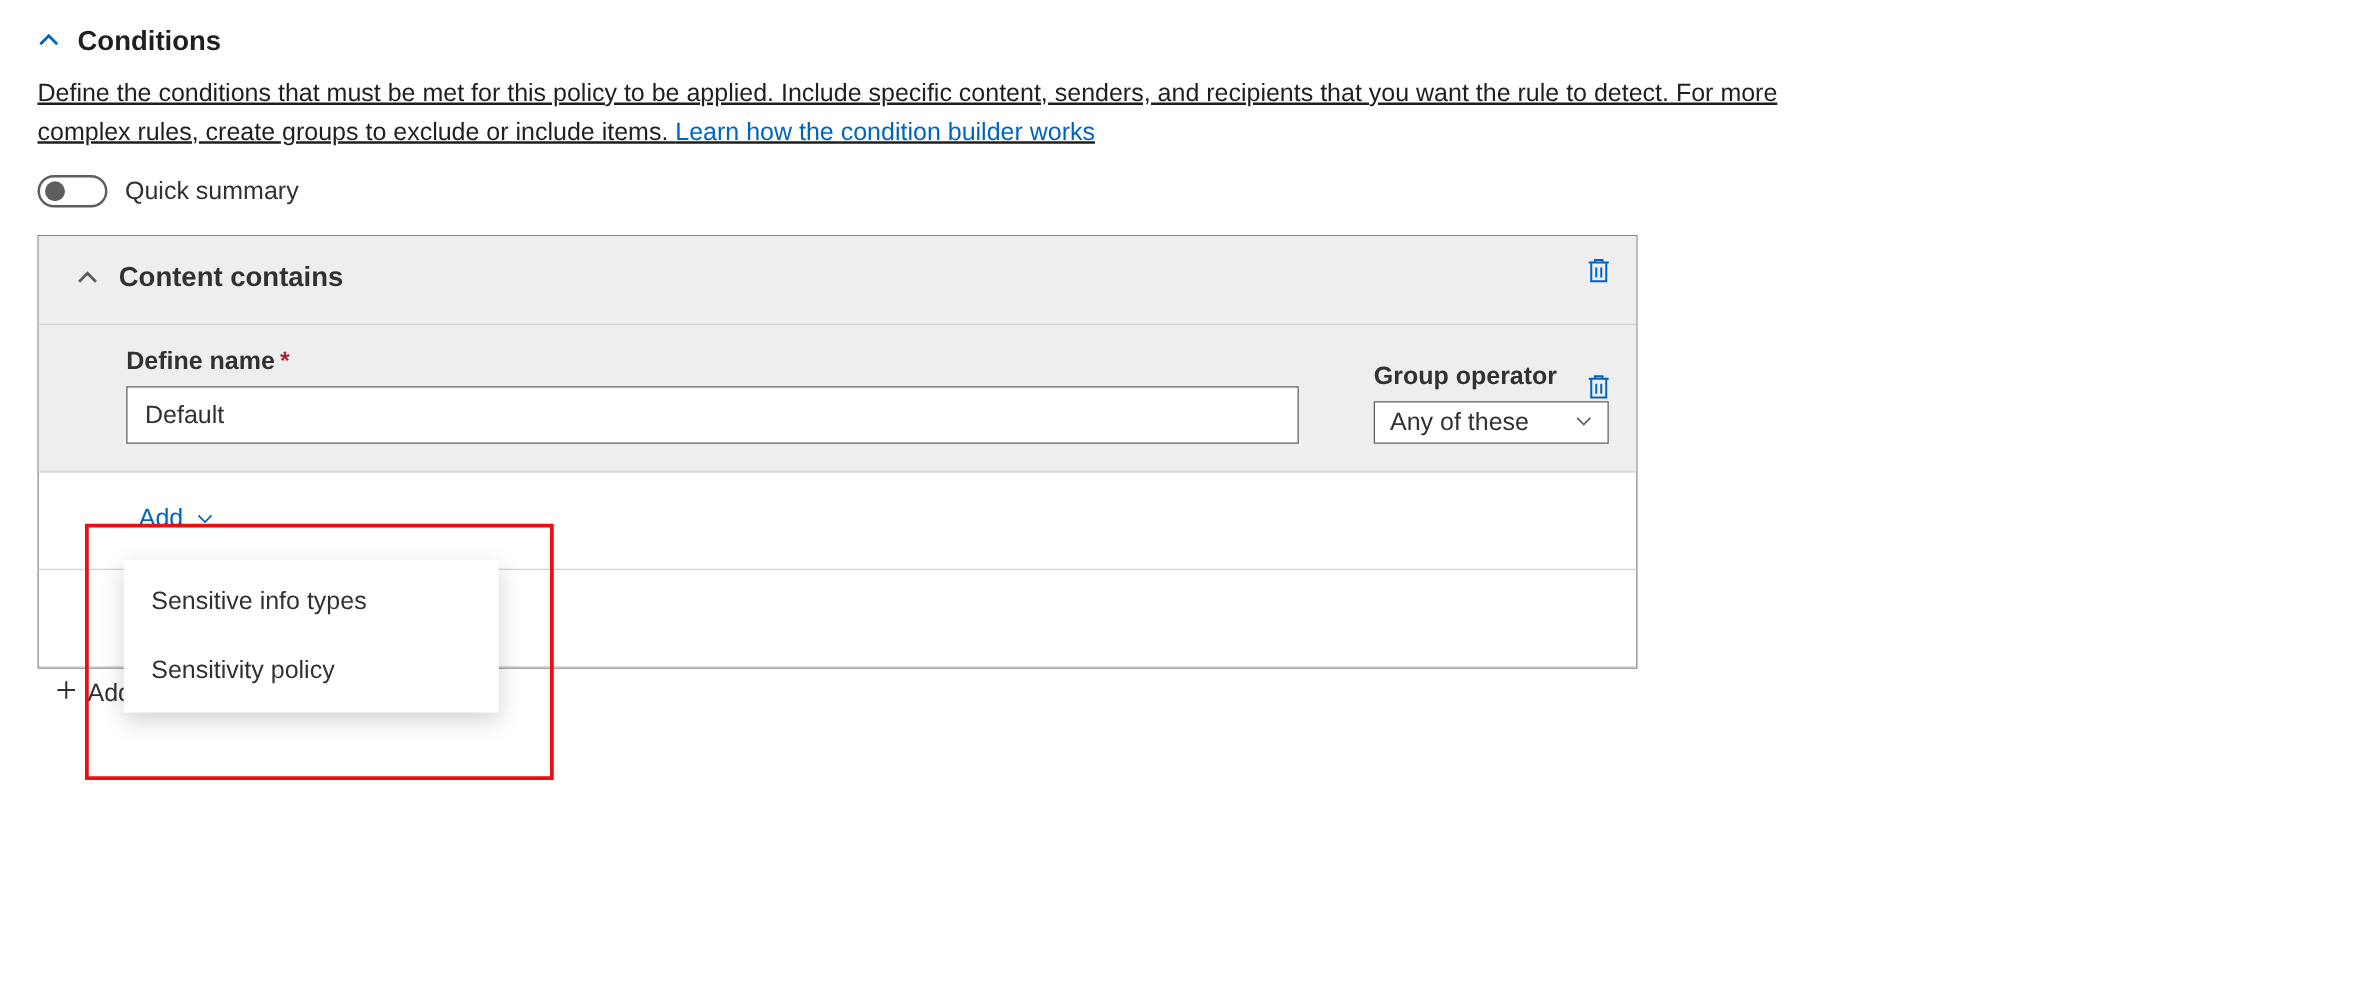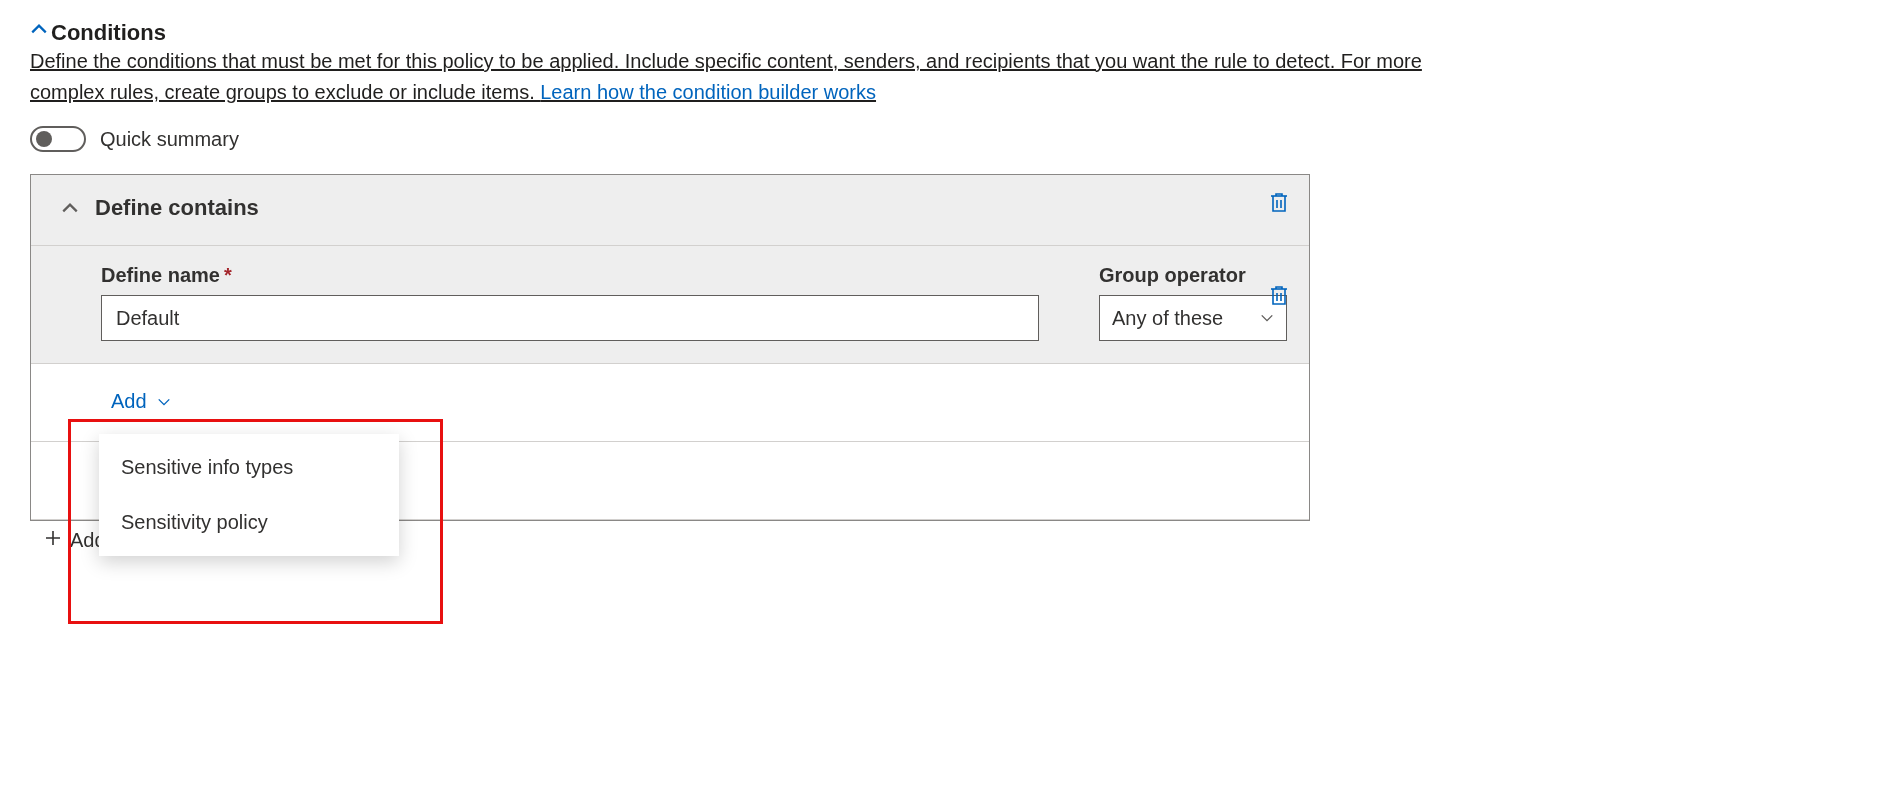--- a/index.html
+++ b/index.html
@@ -14,22 +14,23 @@
   .page {
     padding: 20px 30px;
     width: 1884px;
     min-height: 801px;
     position: relative;
   }
 
   
   .section-header {
     display: flex;
-    align-items: flex-start;
-    gap: 3px;
+    align-items: flex-end;
+    gap: 14px;
+    margin-bottom: 14px;
     cursor: pointer;
   }
   .section-header svg { flex-shrink: 0; }
   .section-title {
     font-size: 22px;
     font-weight: 700;
     color: #201f1e;
   }
 
   .description {
@@ -125,21 +126,21 @@
     background: #fff;
     padding: 0 14px;
     font-size: 20px;
     color: #323130;
   }
   .select-wrap {
     display: flex;
     align-items: center;
     justify-content: space-between;
     width: 188px;
-    height: 46px;
+    height: 34px;
     border: 1px solid #605e5c;
     background: #fff;
     padding: 0 12px;
     font-size: 20px;
     cursor: pointer;
   }
   .select-wrap svg { margin-left: 10px; }
 
   .trash-group {
     position: absolute;
@@ -235,21 +236,21 @@
   </div>
 
   <div class="condition-card">
 
     <div class="card-header">
       <span class="collapse-arrow">
         <svg width="18" height="18" viewBox="0 0 16 16">
             <path d="M2 11 L8 5 L14 11" fill="none" stroke="#605e5c" stroke-width="2"></path>
           </svg>
       </span>
-      <span class="card-title">Define contains</span>
+      <span class="card-title">Content contains</span>
       <span class="trash-header">
         <svg width="20" height="22" viewBox="0 0 20 22" fill="none" stroke="#0064bd" stroke-width="1.6">
           <path d="M2 5 H18"></path>
             <path d="M7 5 V3 H13 V5"></path>
             <path d="M4 5 V20 H16 V5"></path>
           <path d="M8 9 V17"></path>
             <path d="M12 9 V17"></path>
         </svg>
       </span>
     </div>

